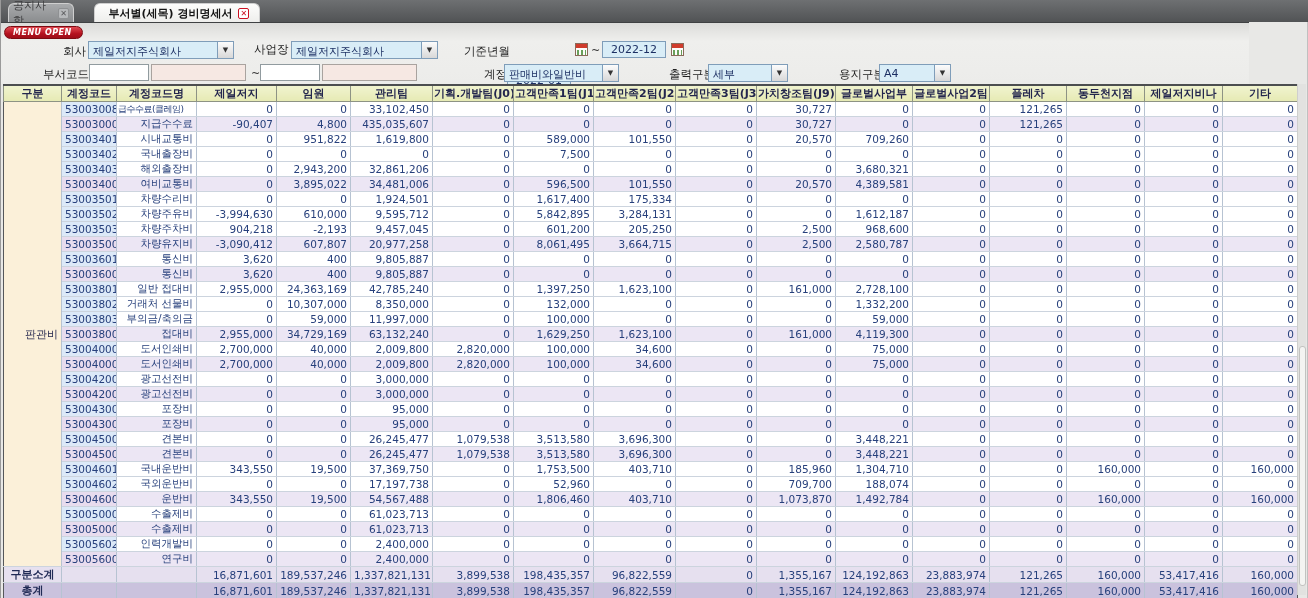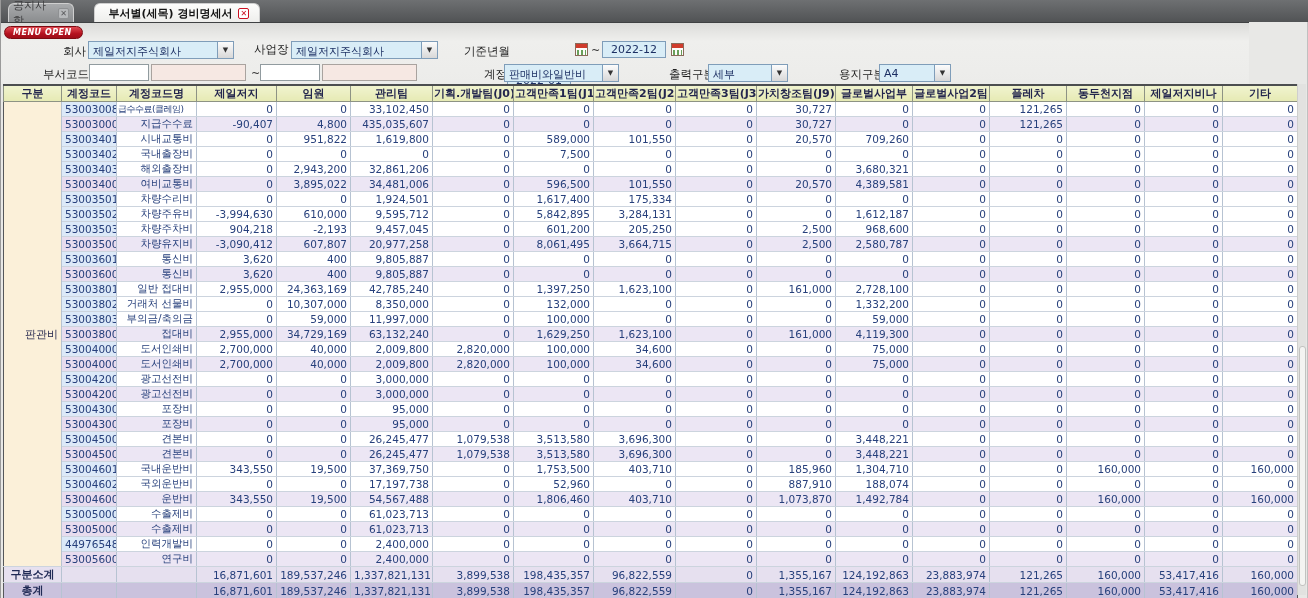--- a/index.html
+++ b/index.html
@@ -619,21 +619,21 @@
           <tr class="detail">
             <td class="c-code">53004602</td>
             <td class="c-name">국외운반비</td>
             <td class="c-num">0</td>
             <td class="c-num">0</td>
             <td class="c-num">17,197,738</td>
             <td class="c-num">0</td>
             <td class="c-num">52,960</td>
             <td class="c-num">0</td>
             <td class="c-num">0</td>
-            <td class="c-num">887,910</td>
+            <td class="c-num">709,700</td>
             <td class="c-num">188,074</td>
             <td class="c-num">0</td>
             <td class="c-num">0</td>
             <td class="c-num">0</td>
             <td class="c-num">0</td>
             <td class="c-num">0</td>
           </tr>
           <tr class="summary">
             <td class="c-code">53004600</td>
             <td class="c-name">운반비</td>
@@ -682,21 +682,21 @@
             <td class="c-num">0</td>
             <td class="c-num">0</td>
             <td class="c-num">0</td>
             <td class="c-num">0</td>
             <td class="c-num">0</td>
             <td class="c-num">0</td>
             <td class="c-num">0</td>
             <td class="c-num">0</td>
           </tr>
           <tr class="detail">
-            <td class="c-code">44976548</td>
+            <td class="c-code">53005602</td>
             <td class="c-name">인력개발비</td>
             <td class="c-num">0</td>
             <td class="c-num">0</td>
             <td class="c-num">2,400,000</td>
             <td class="c-num">0</td>
             <td class="c-num">0</td>
             <td class="c-num">0</td>
             <td class="c-num">0</td>
             <td class="c-num">0</td>
             <td class="c-num">0</td>

